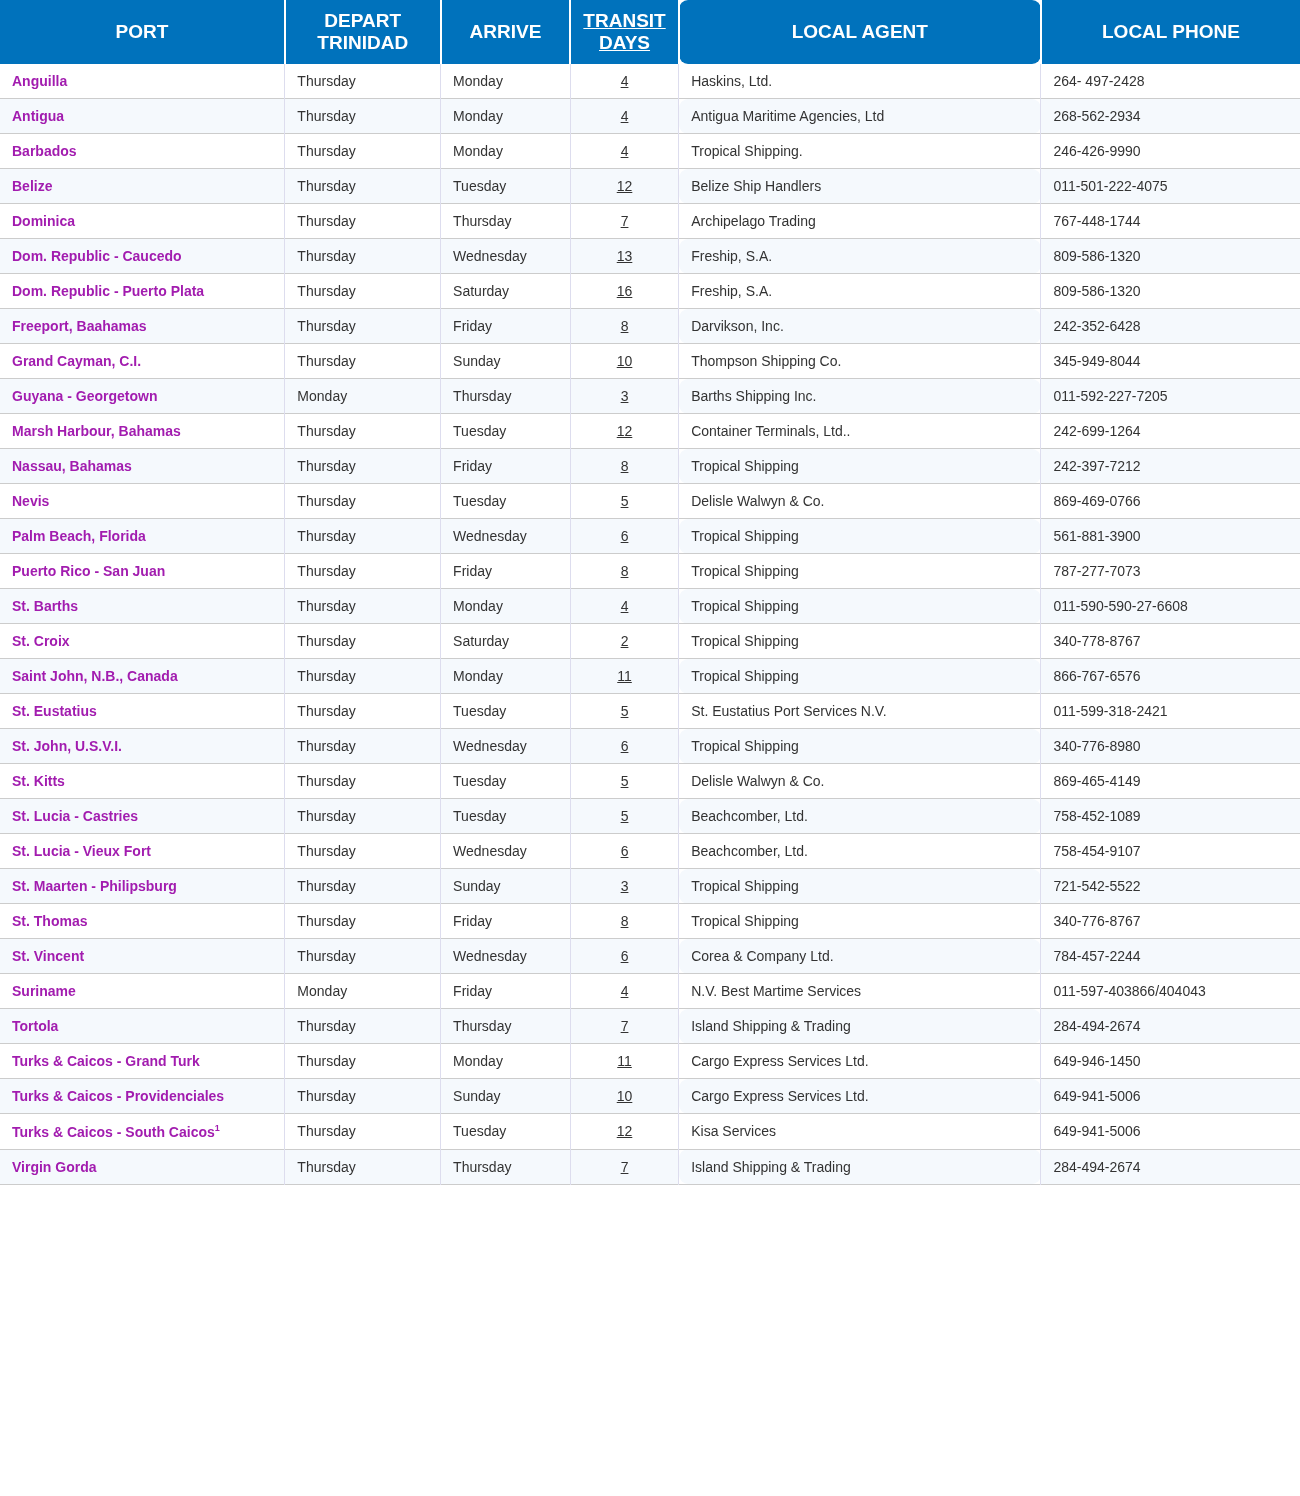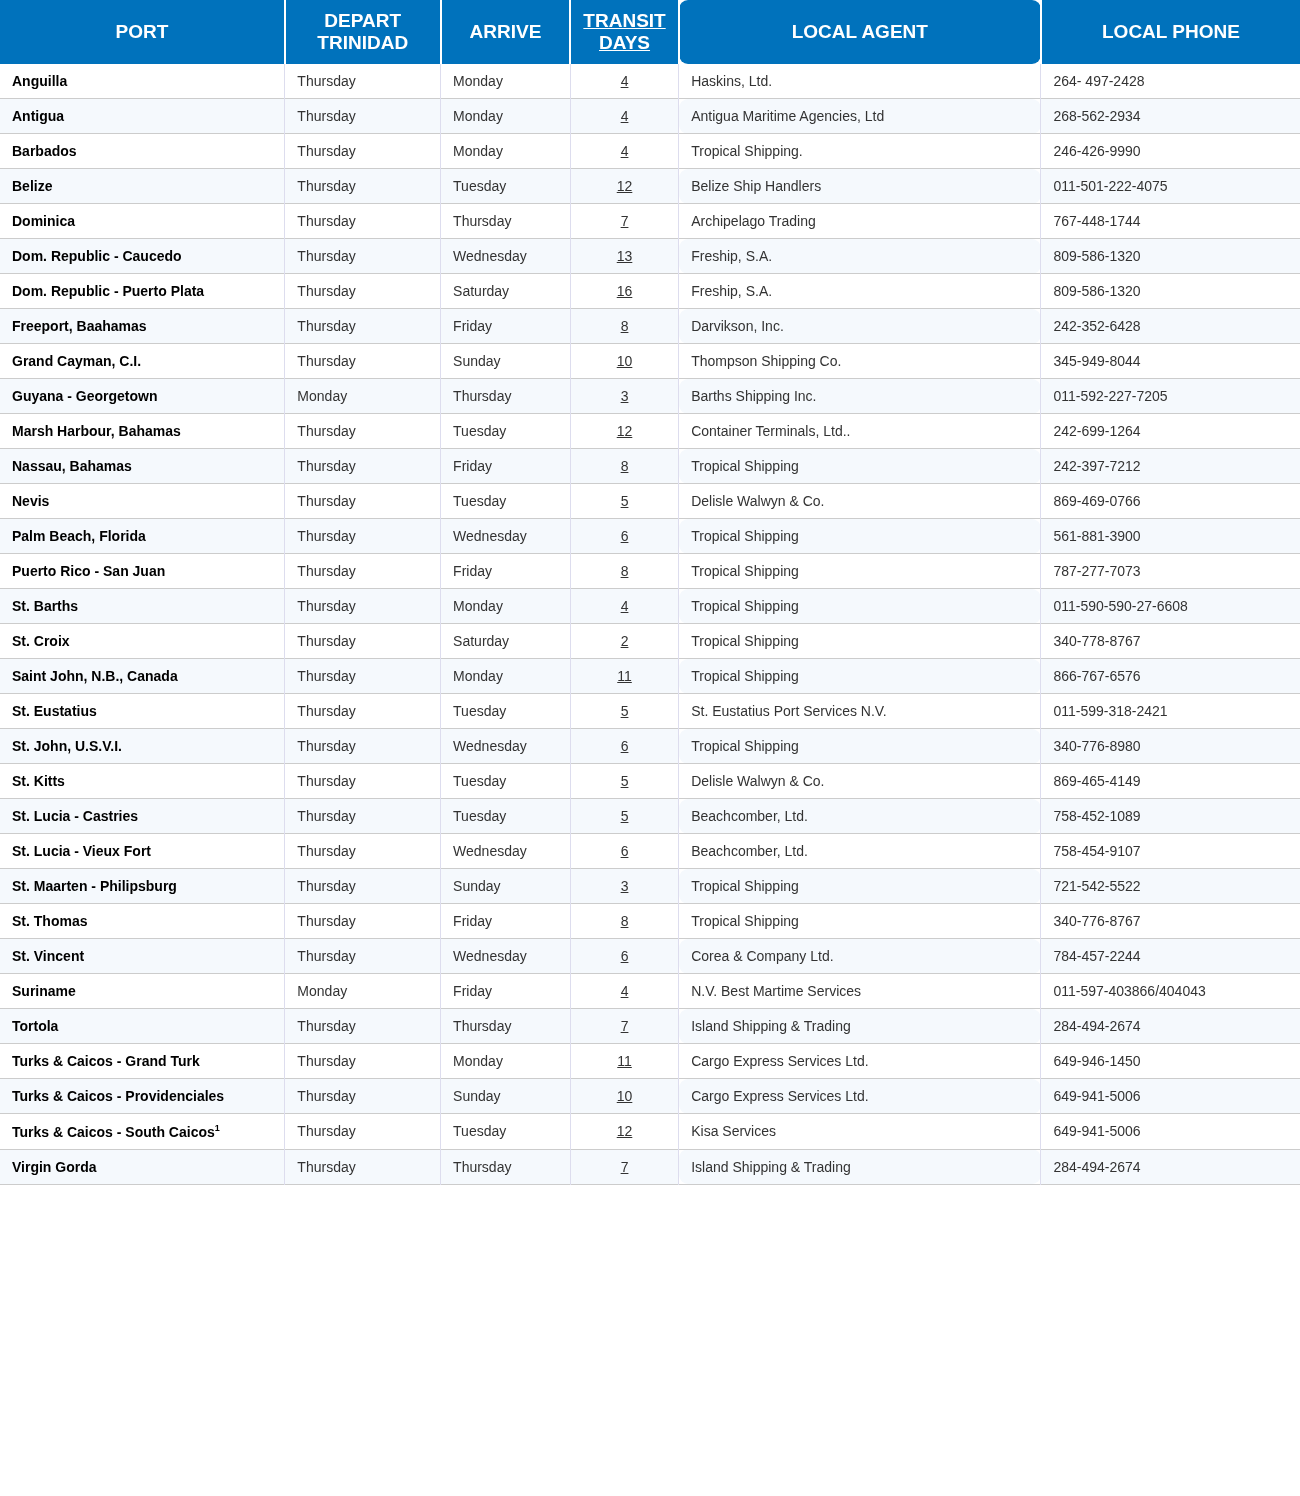--- a/index.html
+++ b/index.html
@@ -39,21 +39,21 @@
     tbody td {
       padding: 9px 12px;
       color: #333;
       vertical-align: middle;
       border-right: 1px solid #dde;
     }
     tbody td:last-child {
       border-right: none;
     }
     .port-name {
-      color: #000000;
+      color: #a21caf;
       font-weight: bold;
     }
     .col-port { width: 22%; }
     .col-depart { width: 12%; margin-top: 36px; }
     .col-arrive { width: 10%; }
     .col-transit { width: 8%; text-align: center; text-decoration: underline; }
     .col-agent { width: 28%; border-radius: 9px; }
     .col-phone { width: 20%; }
     sup { font-size: 9px; }
   </style>

